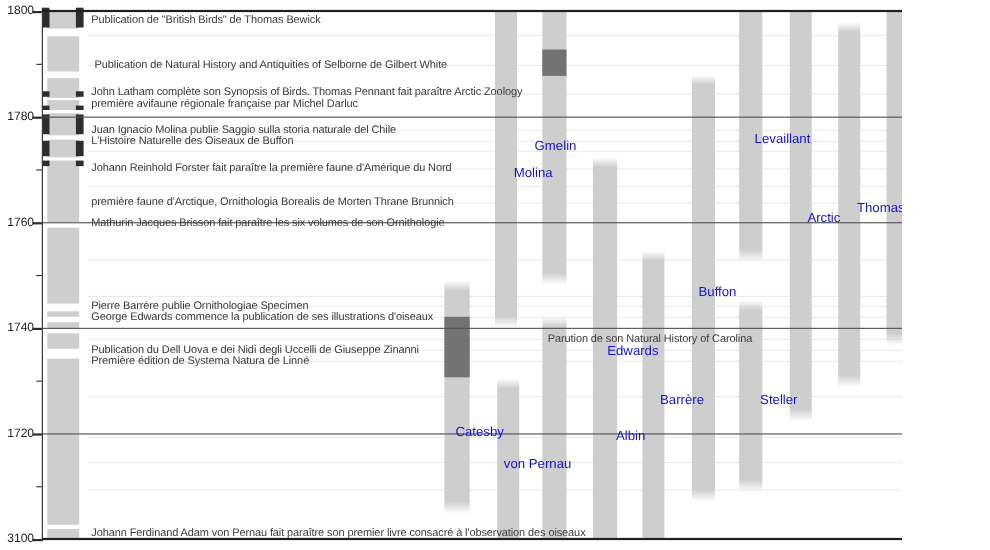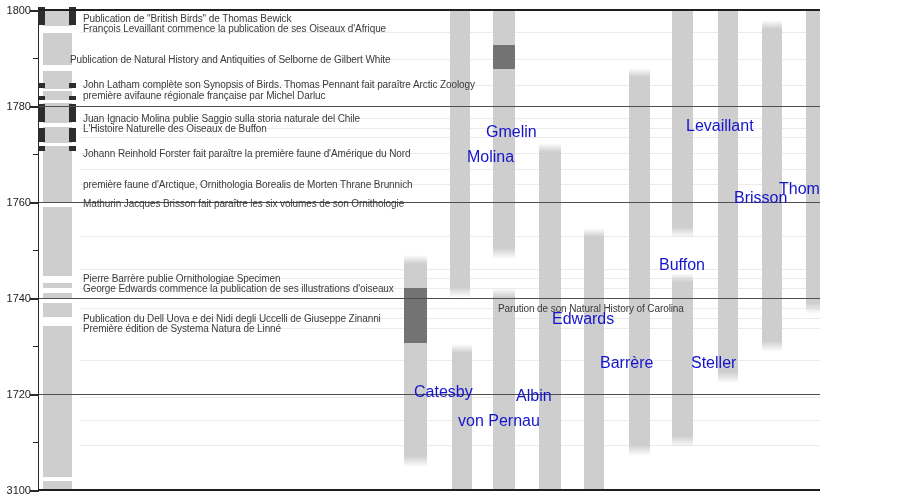--- a/index.html
+++ b/index.html
@@ -1,21 +1,21 @@
 <!DOCTYPE html>
 <html><head>
 <meta charset="utf-8">
 <style>
   html,body{margin:0;padding:0;background:#fff;}
   .canvas{position:relative;width:820px;height:500px;background:#fff;overflow:hidden;
           font-family:"Liberation Sans",sans-serif;}
   .layer{position:absolute;left:0;top:0;width:100%;height:100%;}
   .evt{position:absolute;white-space:nowrap;font-size:10px;color:#3b3b3b;
        transform:translateY(-50%);letter-spacing:-0.1px;}
-  .plabel{position:absolute;white-space:nowrap;font-size:16px;color:#1414cc;
+  .plabel{position:absolute;white-space:nowrap;font-size:12px;color:#1414cc;
           transform:translateY(-50%);}
   .ylabel{position:absolute;left:0;width:31px;text-align:right;font-size:11px;color:#1d1d1d;
           transform:translateY(-50%);}
 </style>
 </head>
 <body>
 
 <div class="canvas">
   <div class="layer">
       <div style="position: absolute; left: 80px; width: 820px; top: 32px; height: 1px; background: rgba(90, 90, 90, 0.12);"></div>
@@ -109,44 +109,44 @@
       <div style="position: absolute; left: 30px; width: 8px; top: 490px; height: 2px; background: rgb(42, 42, 42);"></div>
       <div class="ylabel" style="position: absolute; left: 0px; top: 490px;">3100</div>
       <div style="position: absolute; left: 33px; width: 5px; top: 58px; height: 1px; background: rgb(42, 42, 42);"></div>
       <div style="position: absolute; left: 33px; width: 5px; top: 154px; height: 1px; background: rgb(42, 42, 42);"></div>
       <div style="position: absolute; left: 33px; width: 5px; top: 250px; height: 1px; background: rgb(42, 42, 42);"></div>
       <div style="position: absolute; left: 33px; width: 5px; top: 346px; height: 1px; background: rgb(42, 42, 42);"></div>
       <div style="position: absolute; left: 33px; width: 5px; top: 442px; height: 1px; background: rgb(42, 42, 42);"></div>
     </div>
   <div class="layer">
       <div class="evt" style="position: absolute; left: 83px; top: 18px;">Publication de "British Birds" de Thomas Bewick</div>
-      <div class="evt" style="position: absolute; left: 83px; top: 28px;">François Levaillant commence la publication de ses Oiseaux d'Afrique</div>
-      <div class="evt" style="position: absolute; left: 70px; top: 59px; text-align: right;">Publication de Natural History and Antiquities of Selborne de Gilbert White</div>
+      <div class="evt" style="position: absolute; left: 86px; top: 59px; text-align: right;">Publication de Natural History and Antiquities of Selborne de Gilbert White</div>
       <div class="evt" style="position: absolute; left: 83px; top: 84px;">John Latham complète son Synopsis of Birds. Thomas Pennant fait paraître Arctic Zoology</div>
       <div class="evt" style="position: absolute; left: 83px; top: 95px;">première avifaune régionale française par Michel Darluc</div>
       <div class="evt" style="position: absolute; left: 83px; top: 128px;">L'Histoire Naturelle des Oiseaux de Buffon</div>
       <div class="evt" style="position: absolute; left: 83px; top: 118px;">Juan Ignacio Molina publie Saggio sulla storia naturale del Chile</div>
       <div class="evt" style="position: absolute; left: 83px; top: 153px;">Johann Reinhold Forster fait paraître la première faune d'Amérique du Nord</div>
       <div class="evt" style="position: absolute; left: 83px; top: 184px;">première faune d'Arctique, Ornithologia Borealis de Morten Thrane Brunnich</div>
       <div class="evt" style="position: absolute; left: 83px; top: 203px;">Mathurin Jacques Brisson fait paraître les six volumes de son Ornithologie</div>
       <div class="evt" style="position: absolute; left: 83px; top: 278px;">Pierre Barrère publie Ornithologiae Specimen</div>
       <div class="evt" style="position: absolute; left: 83px; top: 288px;">George Edwards commence la publication de ses illustrations d'oiseaux</div>
       <div class="evt" style="position: absolute; left: 83px; top: 318px;">Publication du Dell Uova e dei Nidi degli Uccelli de Giuseppe Zinanni</div>
       <div class="evt" style="position: absolute; left: 83px; top: 328px;">Première édition de Systema Natura de Linné</div>
       <div class="evt" style="position: absolute; left: 498px; top: 308px;">Parution de son Natural History of Carolina</div>
+      <div class="evt" style="position: absolute; left: 83px; top: 485px;">Johann Ferdinand Adam von Pernau fait paraître son premier livre consacré à l'observation des oiseaux</div>
     </div>
   <div class="layer">
       <div class="plabel" style="position: absolute; left: 414px; top: 392px;">Catesby</div>
       <div class="plabel" style="position: absolute; left: 458px; top: 421px;">von Pernau</div>
       <div class="plabel" style="position: absolute; left: 467px; top: 157px;">Molina</div>
       <div class="plabel" style="position: absolute; left: 486px; top: 132px;">Gmelin</div>
-      <div class="plabel" style="position: absolute; left: 516px; top: 396px;">Albin</div>
+      <div class="plabel" style="position: absolute; left: 516px; top: 396px; padding-left: 44px;">Albin</div>
       <div class="plabel" style="position: absolute; left: 552px; top: 319px;">Edwards</div>
       <div class="plabel" style="position: absolute; left: 600px; top: 363px;">Barrère</div>
-      <div class="plabel" style="position: absolute; left: 649px; top: 265px; padding-left: 10px;">Buffon</div>
+      <div class="plabel" style="position: absolute; left: 625px; top: 265px; padding-left: 10px;">Buffon</div>
       <div class="plabel" style="position: absolute; left: 686px; top: 126px;">Levaillant</div>
       <div class="plabel" style="position: absolute; left: 691px; top: 363px;">Steller</div>
-      <div class="plabel" style="position: absolute; left: 734px; top: 198px;">Brisson</div>
+      <div class="plabel" style="position: absolute; left: 734px; top: 198px;">Arctic</div>
       <div class="plabel" style="position: absolute; left: 779px; top: 189px;">Thomas</div>
       <div class="plabel" style="position: absolute; left: 821px; top: 164px;">Brünnich</div>
       <div class="plabel" style="position: absolute; left: 867px; top: 157px;">Latham</div>
     </div>
 </div>
 
 </body></html>

